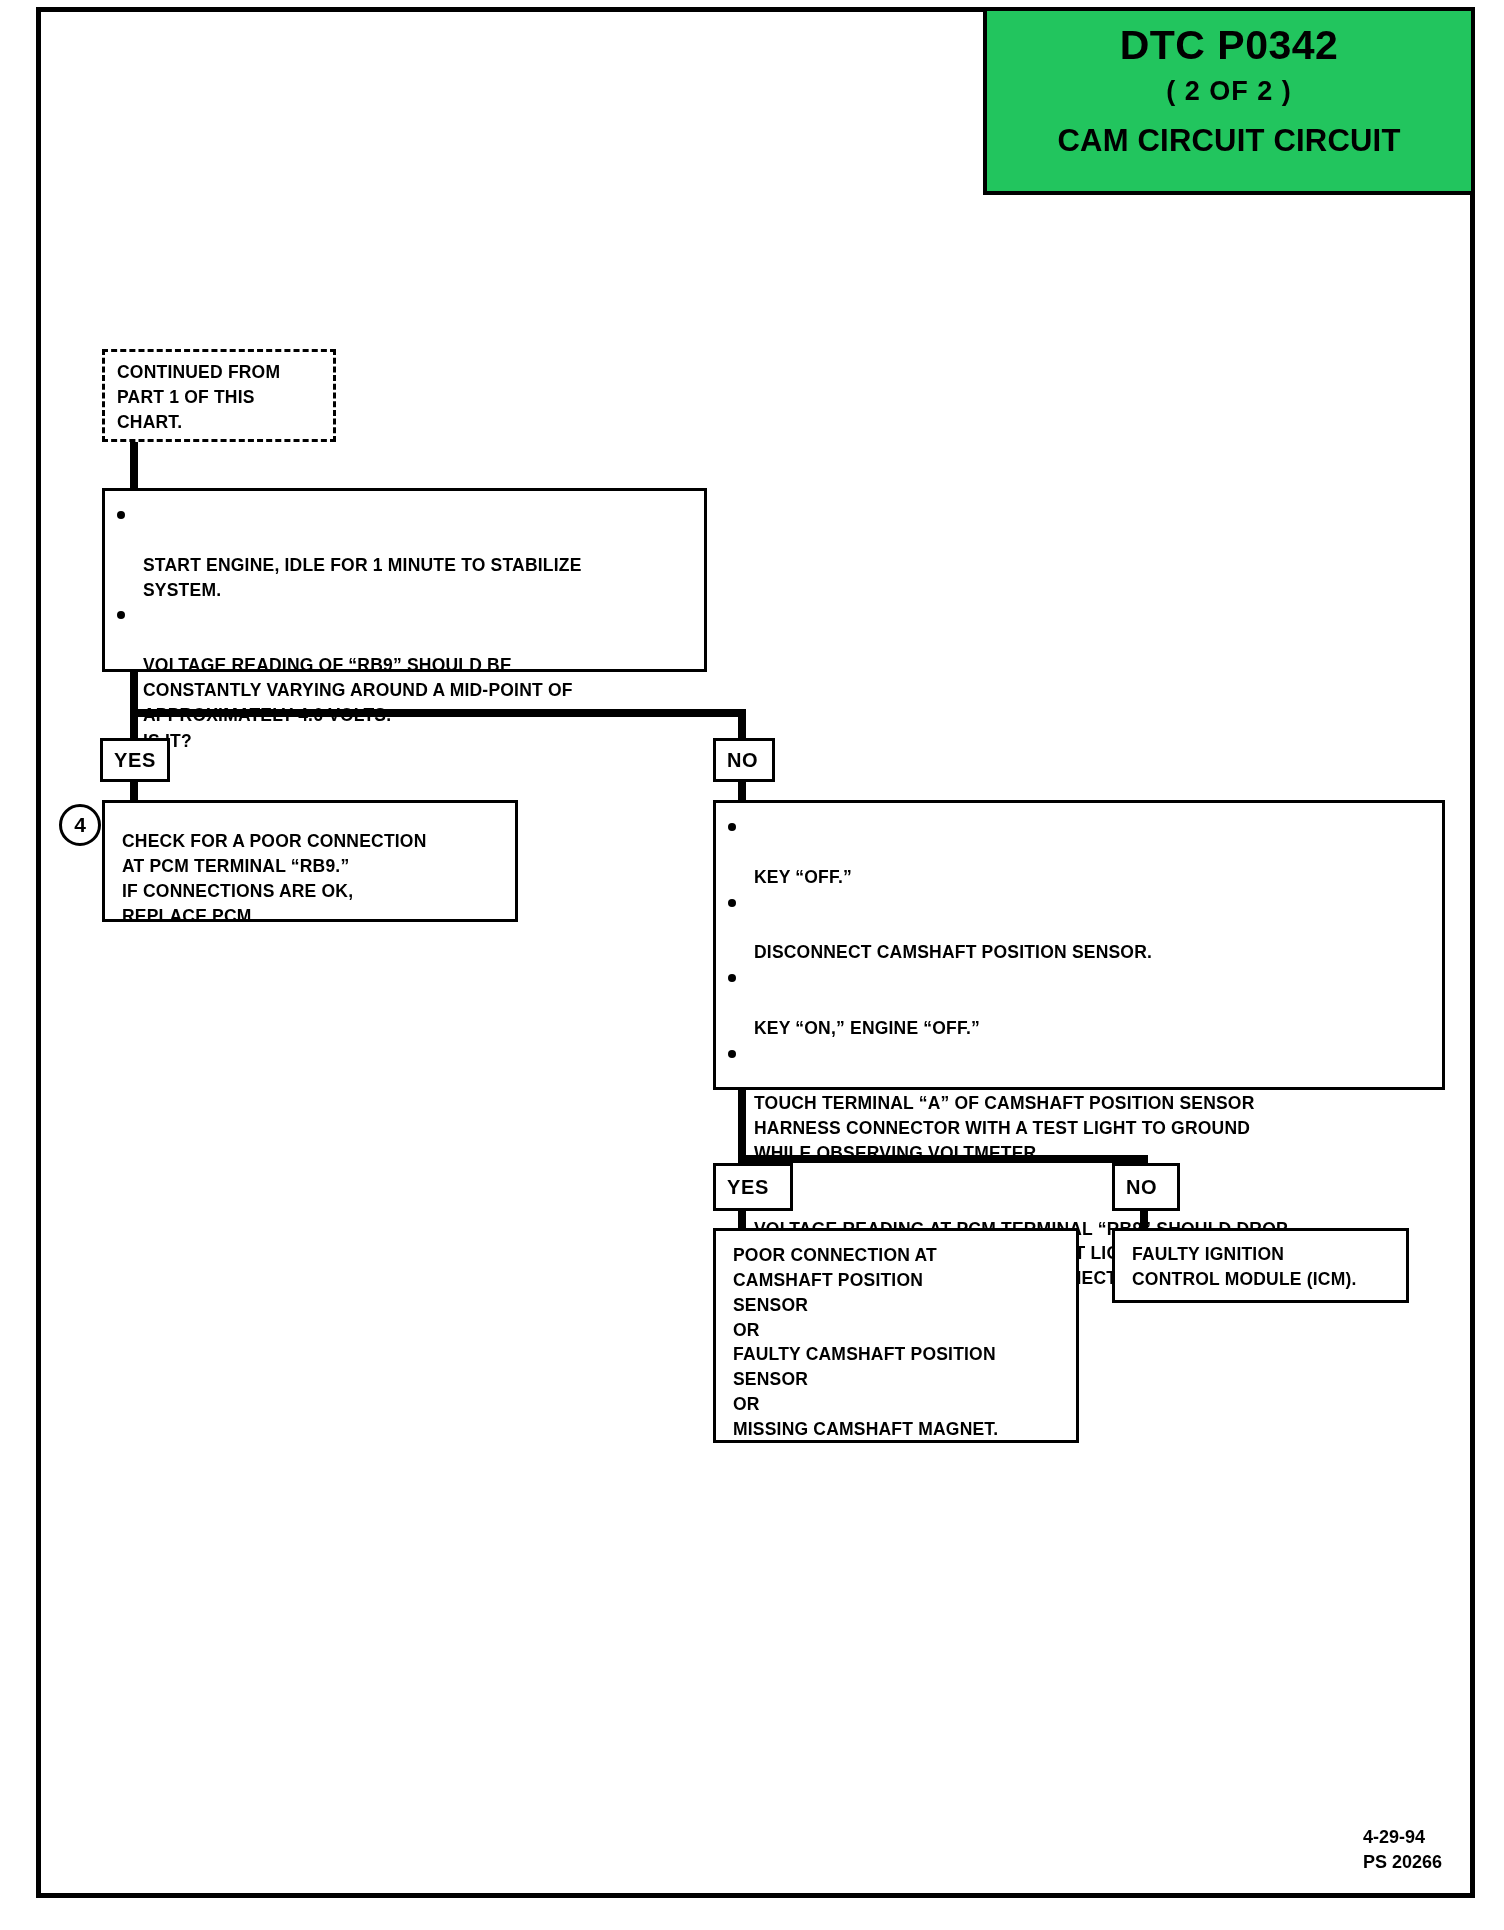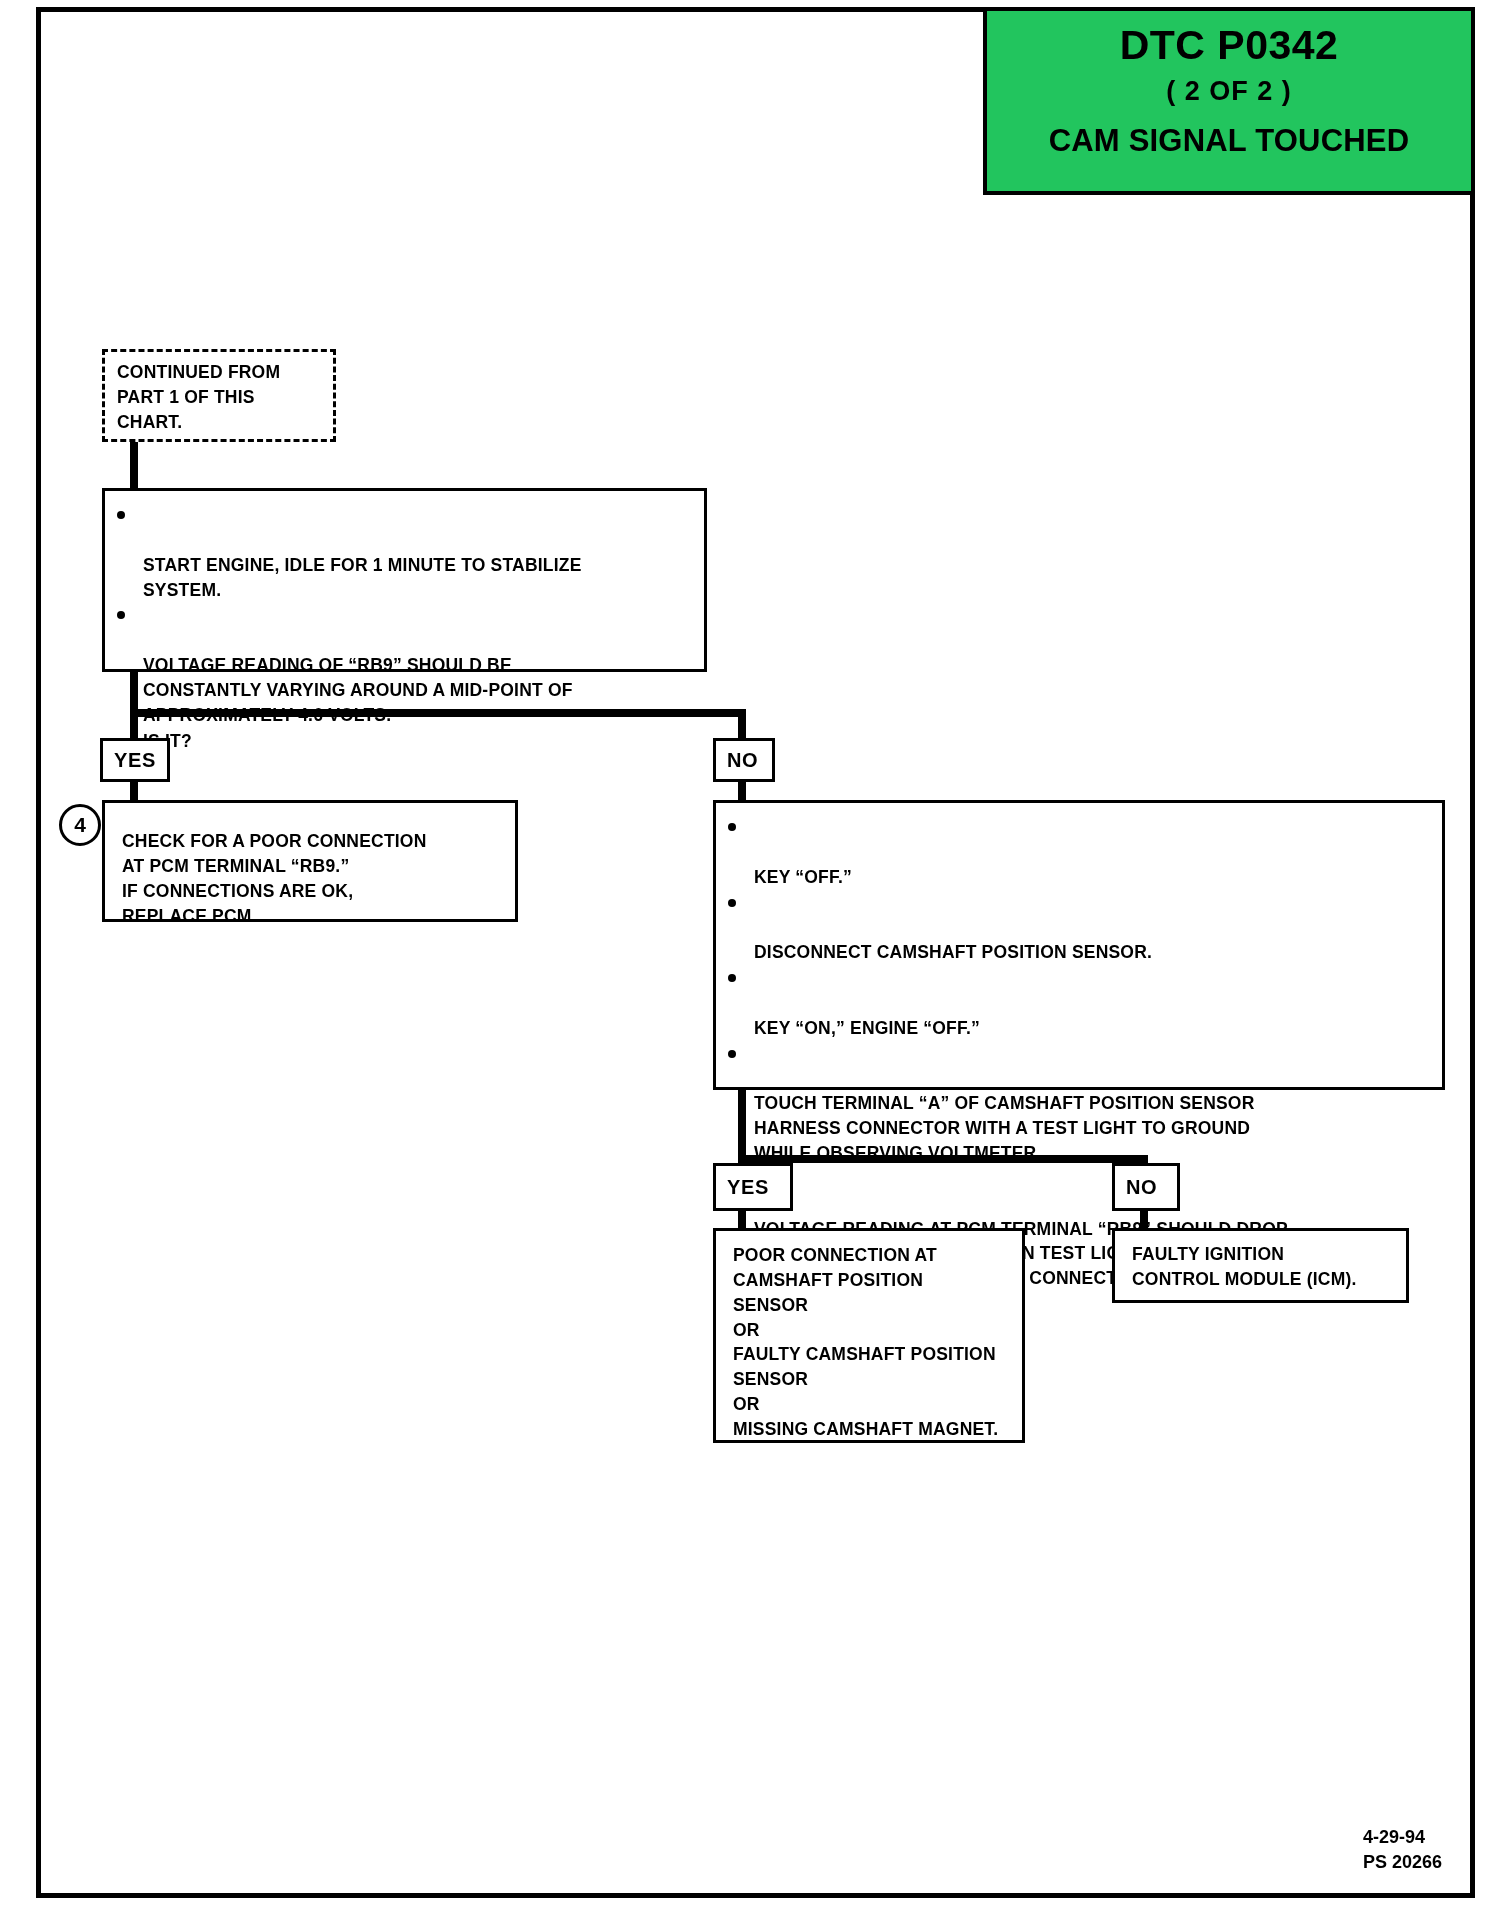--- a/index.html
+++ b/index.html
@@ -157,21 +157,21 @@
 </head>
 <body>
 
 <div id="page">
 
   <div class="page-frame"></div>
 
   <div class="title-block">
     <div class="title-main">DTC P0342</div>
     <div class="title-sub">( 2 OF 2 )</div>
-    <div class="title-name">CAM SIGNAL TOUCHED</div>
+    <div class="title-name">CAM CIRCUIT CIRCUIT</div>
   </div>
 
   <div class="box dashed-box" style="left:102px; top:349px; width:234px; height:93px; padding:8px 0 0 12px;">
     <div class="box-text">CONTINUED FROM
 PART 1 OF THIS
 CHART.</div>
   </div>
 
   <div class="ln" style="left:130px; top:442px; width:8px; height:46px;"></div>
 
@@ -253,21 +253,21 @@
   <div class="box yesno" style="left:713px; top:1163px; width:80px; height:48px;">
     <span>YES</span>
   </div>
   <div class="box yesno" style="left:1112px; top:1163px; width:68px; height:48px;">
     <span>NO</span>
   </div>
 
   <div class="ln" style="left:738px; top:1211px; width:8px; height:20px;"></div>
   <div class="ln" style="left:1140px; top:1211px; width:8px; height:20px;"></div>
 
-  <div class="box" style="left:713px; top:1228px; width:312px; height:215px; padding:12px 0 0 17px;">
+  <div class="box" style="left:713px; top:1228px; width:366px; height:215px; padding:12px 0 0 17px;">
     <div class="box-text">POOR CONNECTION AT
 CAMSHAFT POSITION
 SENSOR
 OR
 FAULTY CAMSHAFT POSITION
 SENSOR
 OR
 MISSING CAMSHAFT MAGNET.</div>
   </div>
 

